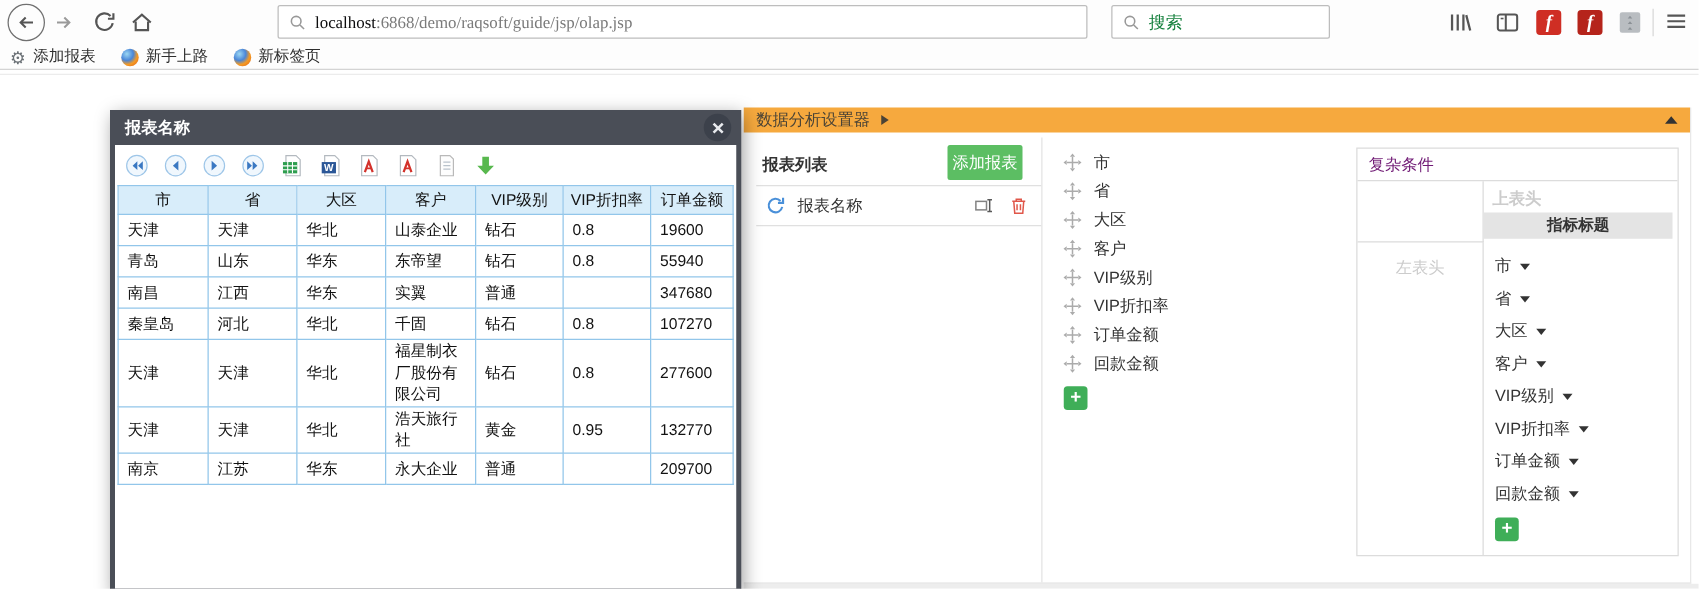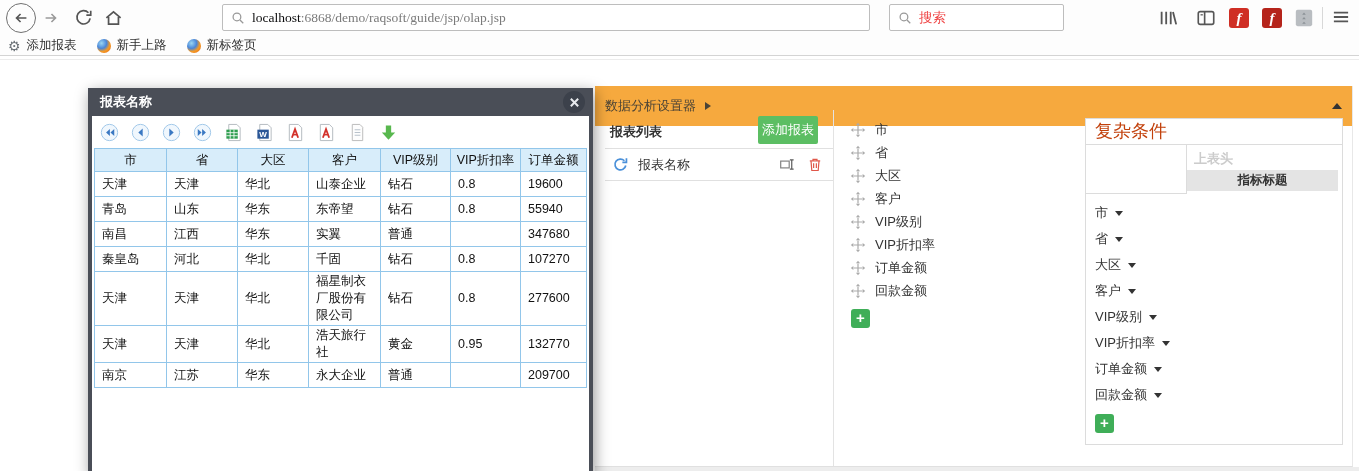--- a/index.html
+++ b/index.html
@@ -13,58 +13,58 @@
   #back-btn svg { margin:5px; }
   #fwd-btn { left:42px; top:9px; }
   #refresh-btn { left:74px; top:8px; }
   #home-btn { left:104px; top:8px; }
   .inputbar { position:absolute; top:4px; height:25px; background:#fff; border:1px solid #bdbdbd; border-radius:2px; display:flex; align-items:center; padding-left:8px; }
   #urlbar { left:222px; width:638px; }
   #searchbar { left:889px; width:165px; }
   .urltext { font-size:13.5px; margin-left:7px; white-space:nowrap;font-family:Liberation Serif, serif; }
   .urltext .host { color:#0c0c0d; }
   .urltext .path { color:#7a7a7a; }
-  .searchph { font-size:13.5px; color:#ef4444; margin-left:7px; }
+  .searchph { font-size:13.5px; color:#15803d; margin-left:7px; }
   .chrome-ico { position:absolute; top:8px; width:20px; height:20px; cursor:pointer; }
   #sep-v { position:absolute; left:1322px; top:7px; width:1px; height:22px; background:#d8d8d8; }
   #menu-btn { left:1332px; top:9px; }
   .flashbox { border-radius:3px; width:20px; height:20px; display:flex; align-items:center; justify-content:center; font-family:"Liberation Serif",serif; font-style:italic; font-weight:bold; color:#fff; font-size:15px; }
   
   #bookmarks { position:absolute; left:8px; top:36px; height:19px; display:flex; align-items:center; gap:20px; }
   .bm { display:flex; align-items:center; gap:6px; font-size:12.5px; color:#2e2e2e; cursor:pointer; }
   .gearglyph { font-size:14px; color:#6b7176; line-height:14px; }
   .ffdot { width:14px; height:14px; border-radius:50%; background:radial-gradient(circle at 32% 30%, #9ad6f2 0%, #4a86d8 38%, #f59a23 62%, #dd5a16 100%); }
 
   
   #topline { position:absolute; left:0; top:59px; width:1359px; height:1px; background:#ececec; }
 
   
   #panel { position:absolute; left:595px; top:86px; width:757px; height:380px; background:#fff; border-right:1px solid #e8e8e8; border-bottom:1px solid #e0e0e0; }
   #panel-strip { position:absolute; left:595px; top:467px; width:764px; height:4px; background:#ededed; }
-  .pheader { height:40px; background:#F6A93E; display:flex; align-items:center; padding:0 10px; font-size:13px; color:#4a4336; }
+  .pheader { height:20px; background:#F6A93E; display:flex; align-items:center; padding:0 10px; font-size:13px; color:#4a4336; }
   .tri-right { width:0; height:0; border-left:6px solid #4a4336; border-top:4px solid transparent; border-bottom:4px solid transparent; margin-left:9px; }
   .tri-up { width:0; height:0; border-bottom:6px solid #333; border-left:5px solid transparent; border-right:5px solid transparent; margin-left:auto; cursor:pointer; }
 
   .reportcol { position:absolute; left:0; top:24px; width:238px; height:356px; border-right:1px solid #e3e3e3; }
   .rl-head { position:absolute; left:15px; top:13px; font-size:13px; font-weight:bold; color:#333; }
   .add-btn { position:absolute; left:163px; top:6px; width:60px; height:28px; background:#5CBE63; color:#fff; font-size:13px; text-align:center; line-height:28px; cursor:pointer; border-radius:2px; }
   .rl-item { position:absolute; left:10px; top:38px; width:228px; height:31px; border-top:1px solid #e0e0e0; border-bottom:1px solid #e0e0e0; display:flex; align-items:center; cursor:pointer; }
   .rl-item .rlabel { font-size:13px; color:#333; margin-left:9px; }
   .rl-item .i-refresh { margin-left:7px; }
   .rl-item .i-rename { margin-left:auto; cursor:pointer; }
   .rl-item .i-trash { margin-left:11px; margin-right:10px; cursor:pointer; }
 
   .fieldscol { position:absolute; left:255px; top:32px; }
   .field-row { display:flex; align-items:center; height:23px; cursor:grab; }
   .field-row .f-label { font-size:13px; color:#333; margin-left:9px; }
   .plusbtn { width:19px; height:19px; background:#3FAE58; border-radius:3px; color:#fff; font-size:15px; font-weight:bold; text-align:center; line-height:18px; cursor:pointer; }
   #fields-plus { margin-top:7px; margin-left:1px; }
 
   .condbox { position:absolute; left:490px; top:32px; width:256px; height:325px; border:1px solid #dcdcdc; background:#fff; }
-  .cond-title { height:25px; line-height:25px; padding-left:9px; font-size:18px; color:#c2410c; border-bottom:1px solid #dcdcdc; }
+  .cond-title { height:25px; line-height:25px; padding-left:9px; font-size:13px; color:#701a75; border-bottom:1px solid #dcdcdc; }
   .cond-row1 { display:flex; height:49px; }
   .c-empty { width:100px; border-right:1px solid #dcdcdc; border-bottom:1px solid #dcdcdc; }
   .c-top { flex:1; padding-top:3px;font-weight:bold; }
   .tophead { height:22px; line-height:22px; padding-left:7px; color:#cccccc; font-size:13px; }
   .metric { height:21px; line-height:21px; background:#e4e4e4; text-align:center; color:#333; font-size:12.5px; margin-right:4px; }
   .cond-row2 { display:flex; height:250px; }
   .c-left { width:100px; border-right:1px solid #dcdcdc; text-align:center; padding-top:11px; color:#cccccc; font-size:13px; }
   .c-fields { flex:1; padding:6px 0 0 9px; }
   .cond-field { height:26px; display:flex; align-items:center; font-size:13px; color:#333; cursor:pointer; }
   .caret { width:0; height:0; border-top:5px solid #333; border-left:4px solid transparent; border-right:4px solid transparent; margin-left:7px; }
@@ -338,20 +338,21 @@
   <div class="condbox">
     <div class="cond-title">复杂条件</div>
     <div class="cond-row1">
       <div class="c-empty"></div>
       <div class="c-top">
         <div class="tophead">上表头</div>
         <div class="metric">指标标题</div>
       </div>
     </div>
     <div class="cond-row2">
+      <div class="c-left">左表头</div>
       <div class="c-fields">
         <div id="cond-list">
   <div class="cond-field">
     <span class="c-label">市</span>
     <span class="caret"></span>
   </div>
 
   <div class="cond-field">
     <span class="c-label">省</span>
     <span class="caret"></span>

